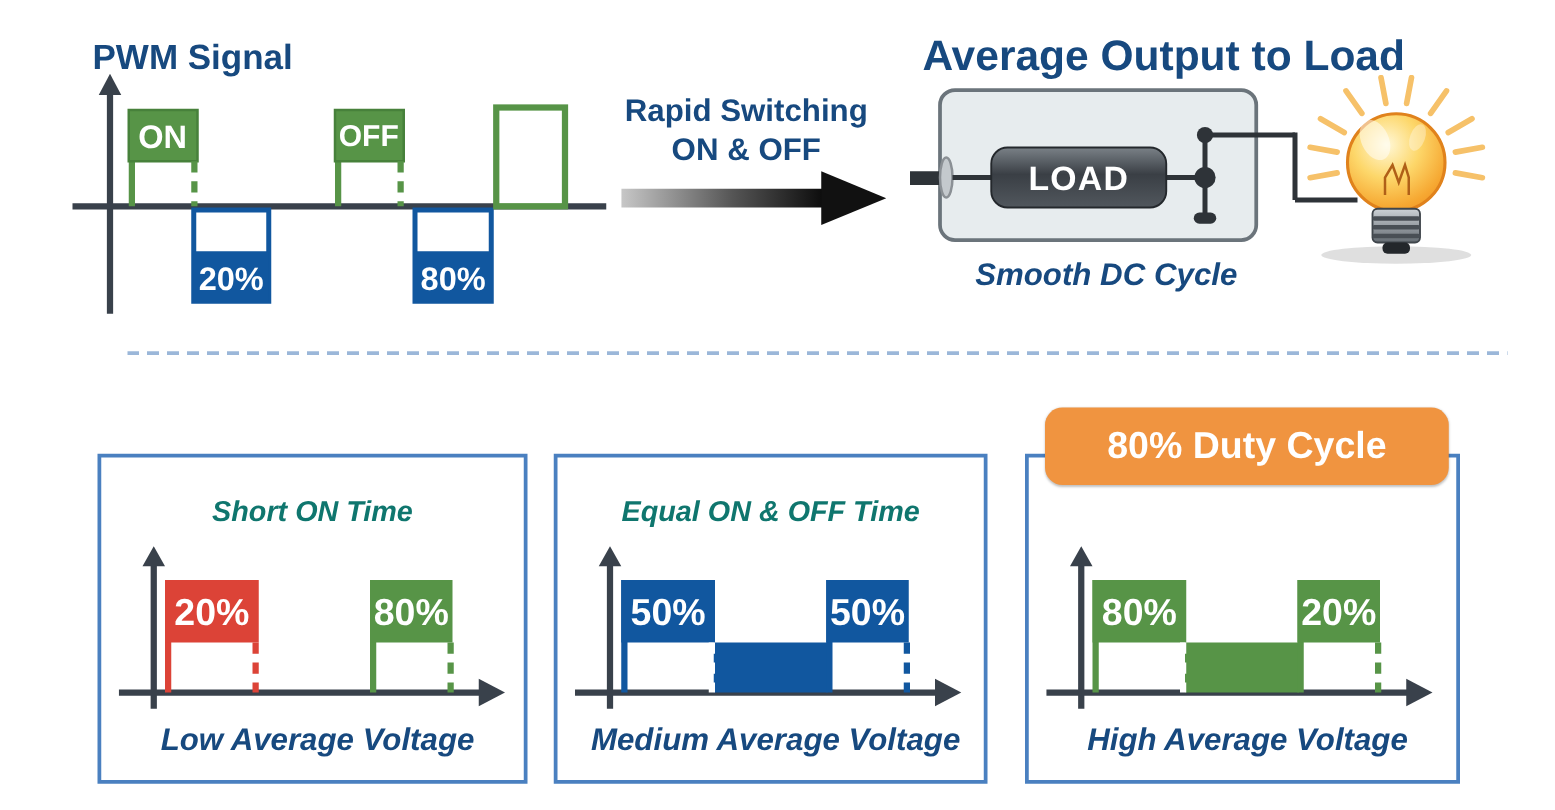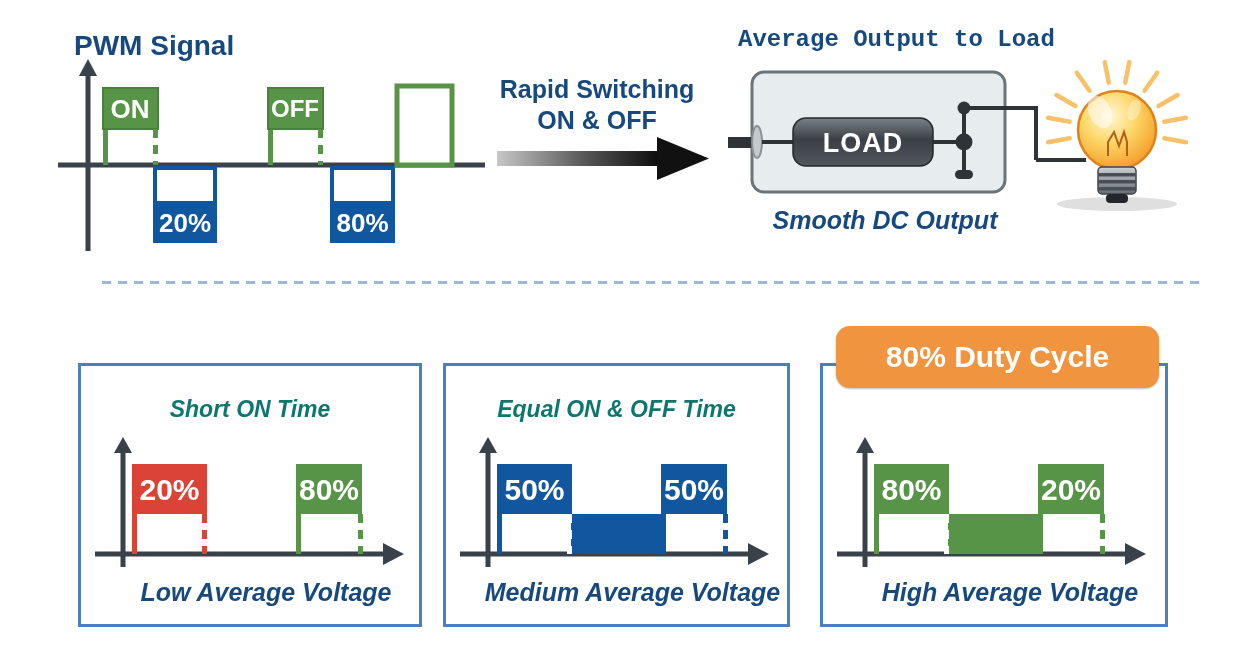--- a/index.html
+++ b/index.html
@@ -8,21 +8,21 @@
   .abs{position:absolute;}
   .heading{color:#17497F;font-weight:bold;}
   .italic{font-style:italic;}
   .center{text-align:center;}
   .panel{position:absolute;border:3px solid #4A80C0;background:#ffffff;box-sizing:border-box;}
   .panel-header{position:absolute;height:62px;line-height:62px;border-radius:14px;
     color:#ffffff;font-weight:bold;font-size:30px;text-align:center;
     box-shadow:0 1px 2px rgba(0,0,0,0.25);}
   .subtitle{position:absolute;left:0;width:100%;font-size:23px;color:#0f766e;
     font-weight:bold;font-style:italic;text-align:center;}
-  .caption{position:absolute;left:16px;width:100%;font-size:25px;color:#17497F;
+  .caption{position:absolute;left:4px;width:100%;font-size:25px;color:#17497F;
     font-weight:bold;font-style:italic;text-align:center;}
   .divider{position:absolute;left:102px;top:281px;width:1104px;height:3px;
     background:repeating-linear-gradient(90deg,#9BB7D9 0 9px,transparent 9px 16px);}
   svg text{font-family:"Liberation Sans", sans-serif;}
 </style>
 </head>
 <body>
 
 <div id="canvas">
 
@@ -75,21 +75,21 @@
       <linearGradient id="arrowGrad" x1="0" y1="0" x2="1" y2="0">
         <stop offset="0" stop-color="#c7c7c7"></stop>
         <stop offset="0.55" stop-color="#555555"></stop>
         <stop offset="1" stop-color="#0c0c0c"></stop>
       </linearGradient>
     </defs>
     <rect x="0" y="18" width="162" height="15" fill="url(#arrowGrad)"></rect>
     <polygon points="160,4 212,25.5 160,47" fill="#111111"></polygon>
   </svg>
 
-  <div class="abs heading" style="left:738px;top:26px;font-size:24px;font-family:Liberation Mono, monospace;">Average Output to Load</div>
+  <div class="abs heading" style="left:738px;top:26px;font-size:34px;">Average Output to Load</div>
 
   <svg class="abs" style="left:728px;top:60px;" width="516" height="154" viewBox="0 0 516 154">
     <defs>
       <linearGradient id="capGrad" x1="0" y1="0" x2="0" y2="1">
         <stop offset="0" stop-color="#7a8187"></stop>
         <stop offset="0.45" stop-color="#3a3f45"></stop>
         <stop offset="1" stop-color="#51575d"></stop>
       </linearGradient>
       <linearGradient id="baseGrad" x1="0" y1="0" x2="0" y2="1">
         <stop offset="0" stop-color="#cdd2d6"></stop>
@@ -151,21 +151,21 @@
       <g>
         <rect x="370" y="107" width="38" height="27" rx="4" fill="url(#baseGrad)" stroke="#3f454b" stroke-width="1.5"></rect>
         <rect x="370" y="113" width="38" height="3.5" rx="1.5" fill="#494f55"></rect>
         <rect x="370" y="120" width="38" height="3.5" rx="1.5" fill="#494f55"></rect>
         <rect x="370" y="127" width="38" height="3.5" rx="1.5" fill="#494f55"></rect>
         <rect x="378" y="134" width="22" height="9" rx="4" fill="#23272b"></rect>
       </g>
     </g>
   </svg>
 
-  <div class="abs heading italic center" style="left:740px;top:206px;width:290px;font-size:25px;">Smooth DC Output</div>
+  <div class="abs heading italic center" style="left:740px;top:206px;width:290px;font-size:25px;">Smooth DC Cycle</div>
 
   <div class="divider"></div>
 
   <div class="panel" style="left:78px;top:363px;width:344px;height:264px;">
     <div class="subtitle" style="top:30px;">Short ON Time</div>
     <svg class="abs" style="left:14px;top:70px;" width="310" height="135" viewBox="0 0 310 135">
       <g>
         <line x1="28" y1="12" x2="28" y2="131" stroke="#39414B" stroke-width="5"></line>
         <polygon points="28,1 19,17 37,17" fill="#39414B"></polygon>
         <line x1="0" y1="118" x2="292" y2="118" stroke="#39414B" stroke-width="5"></line>

